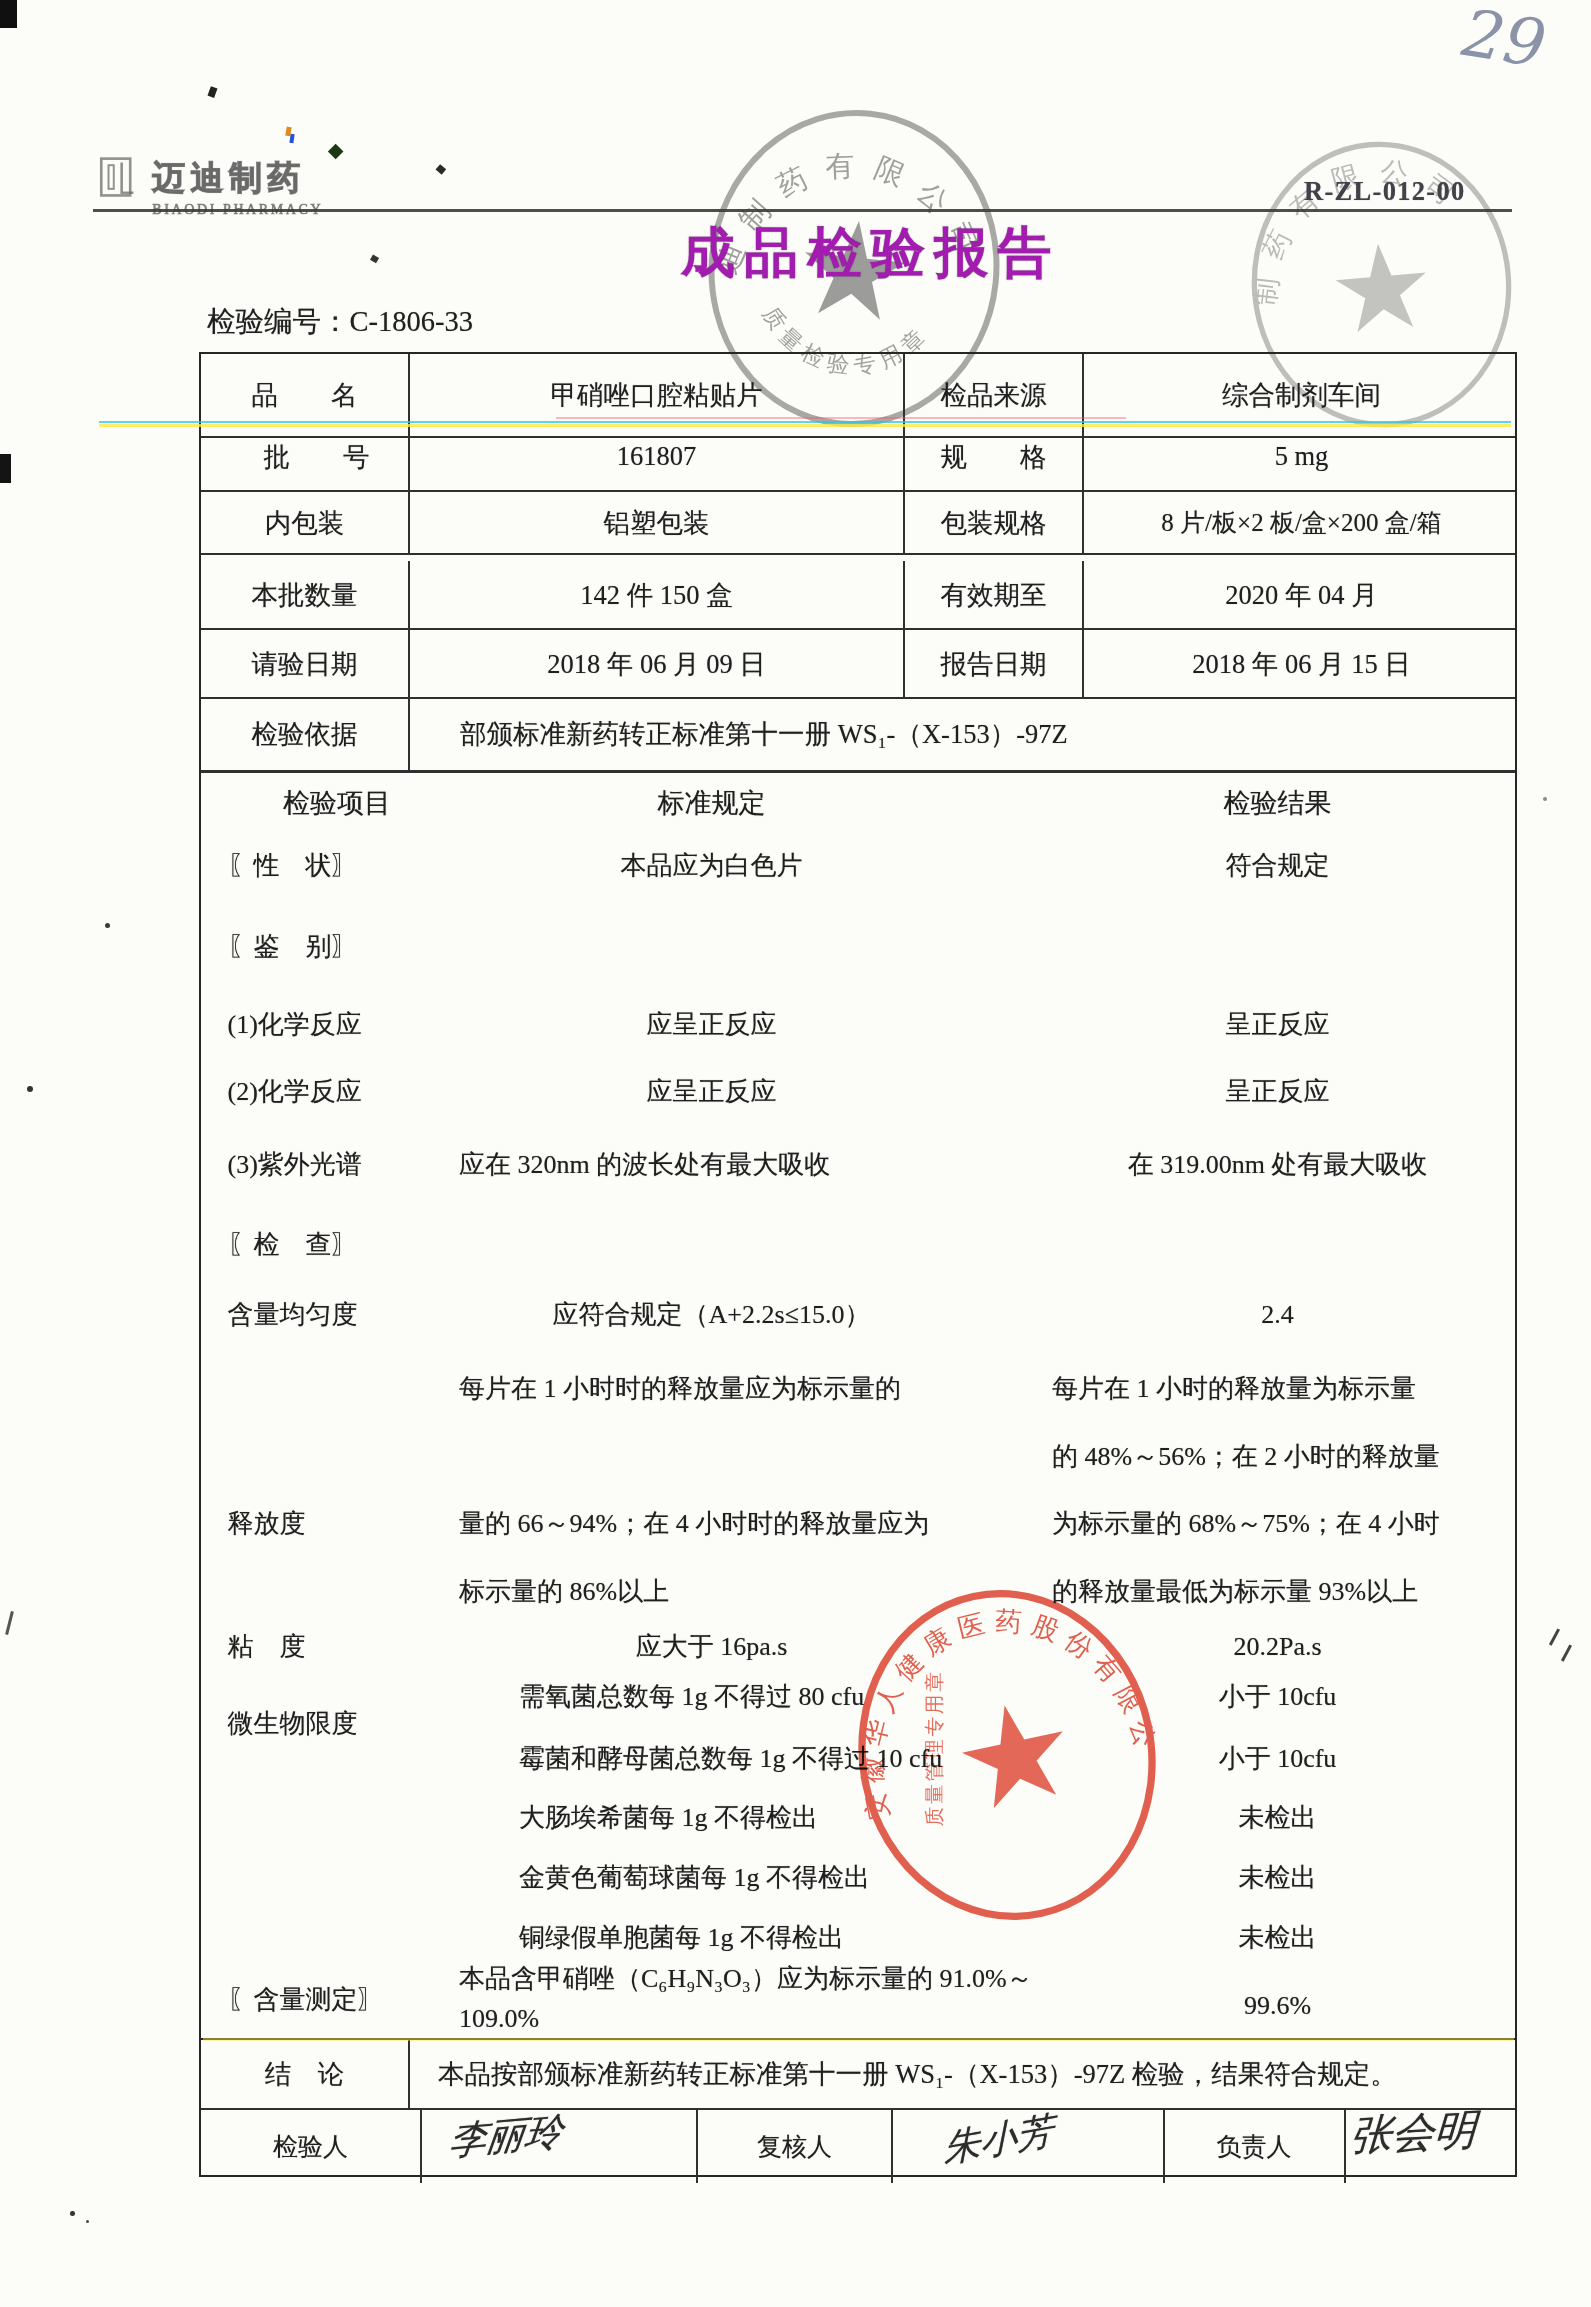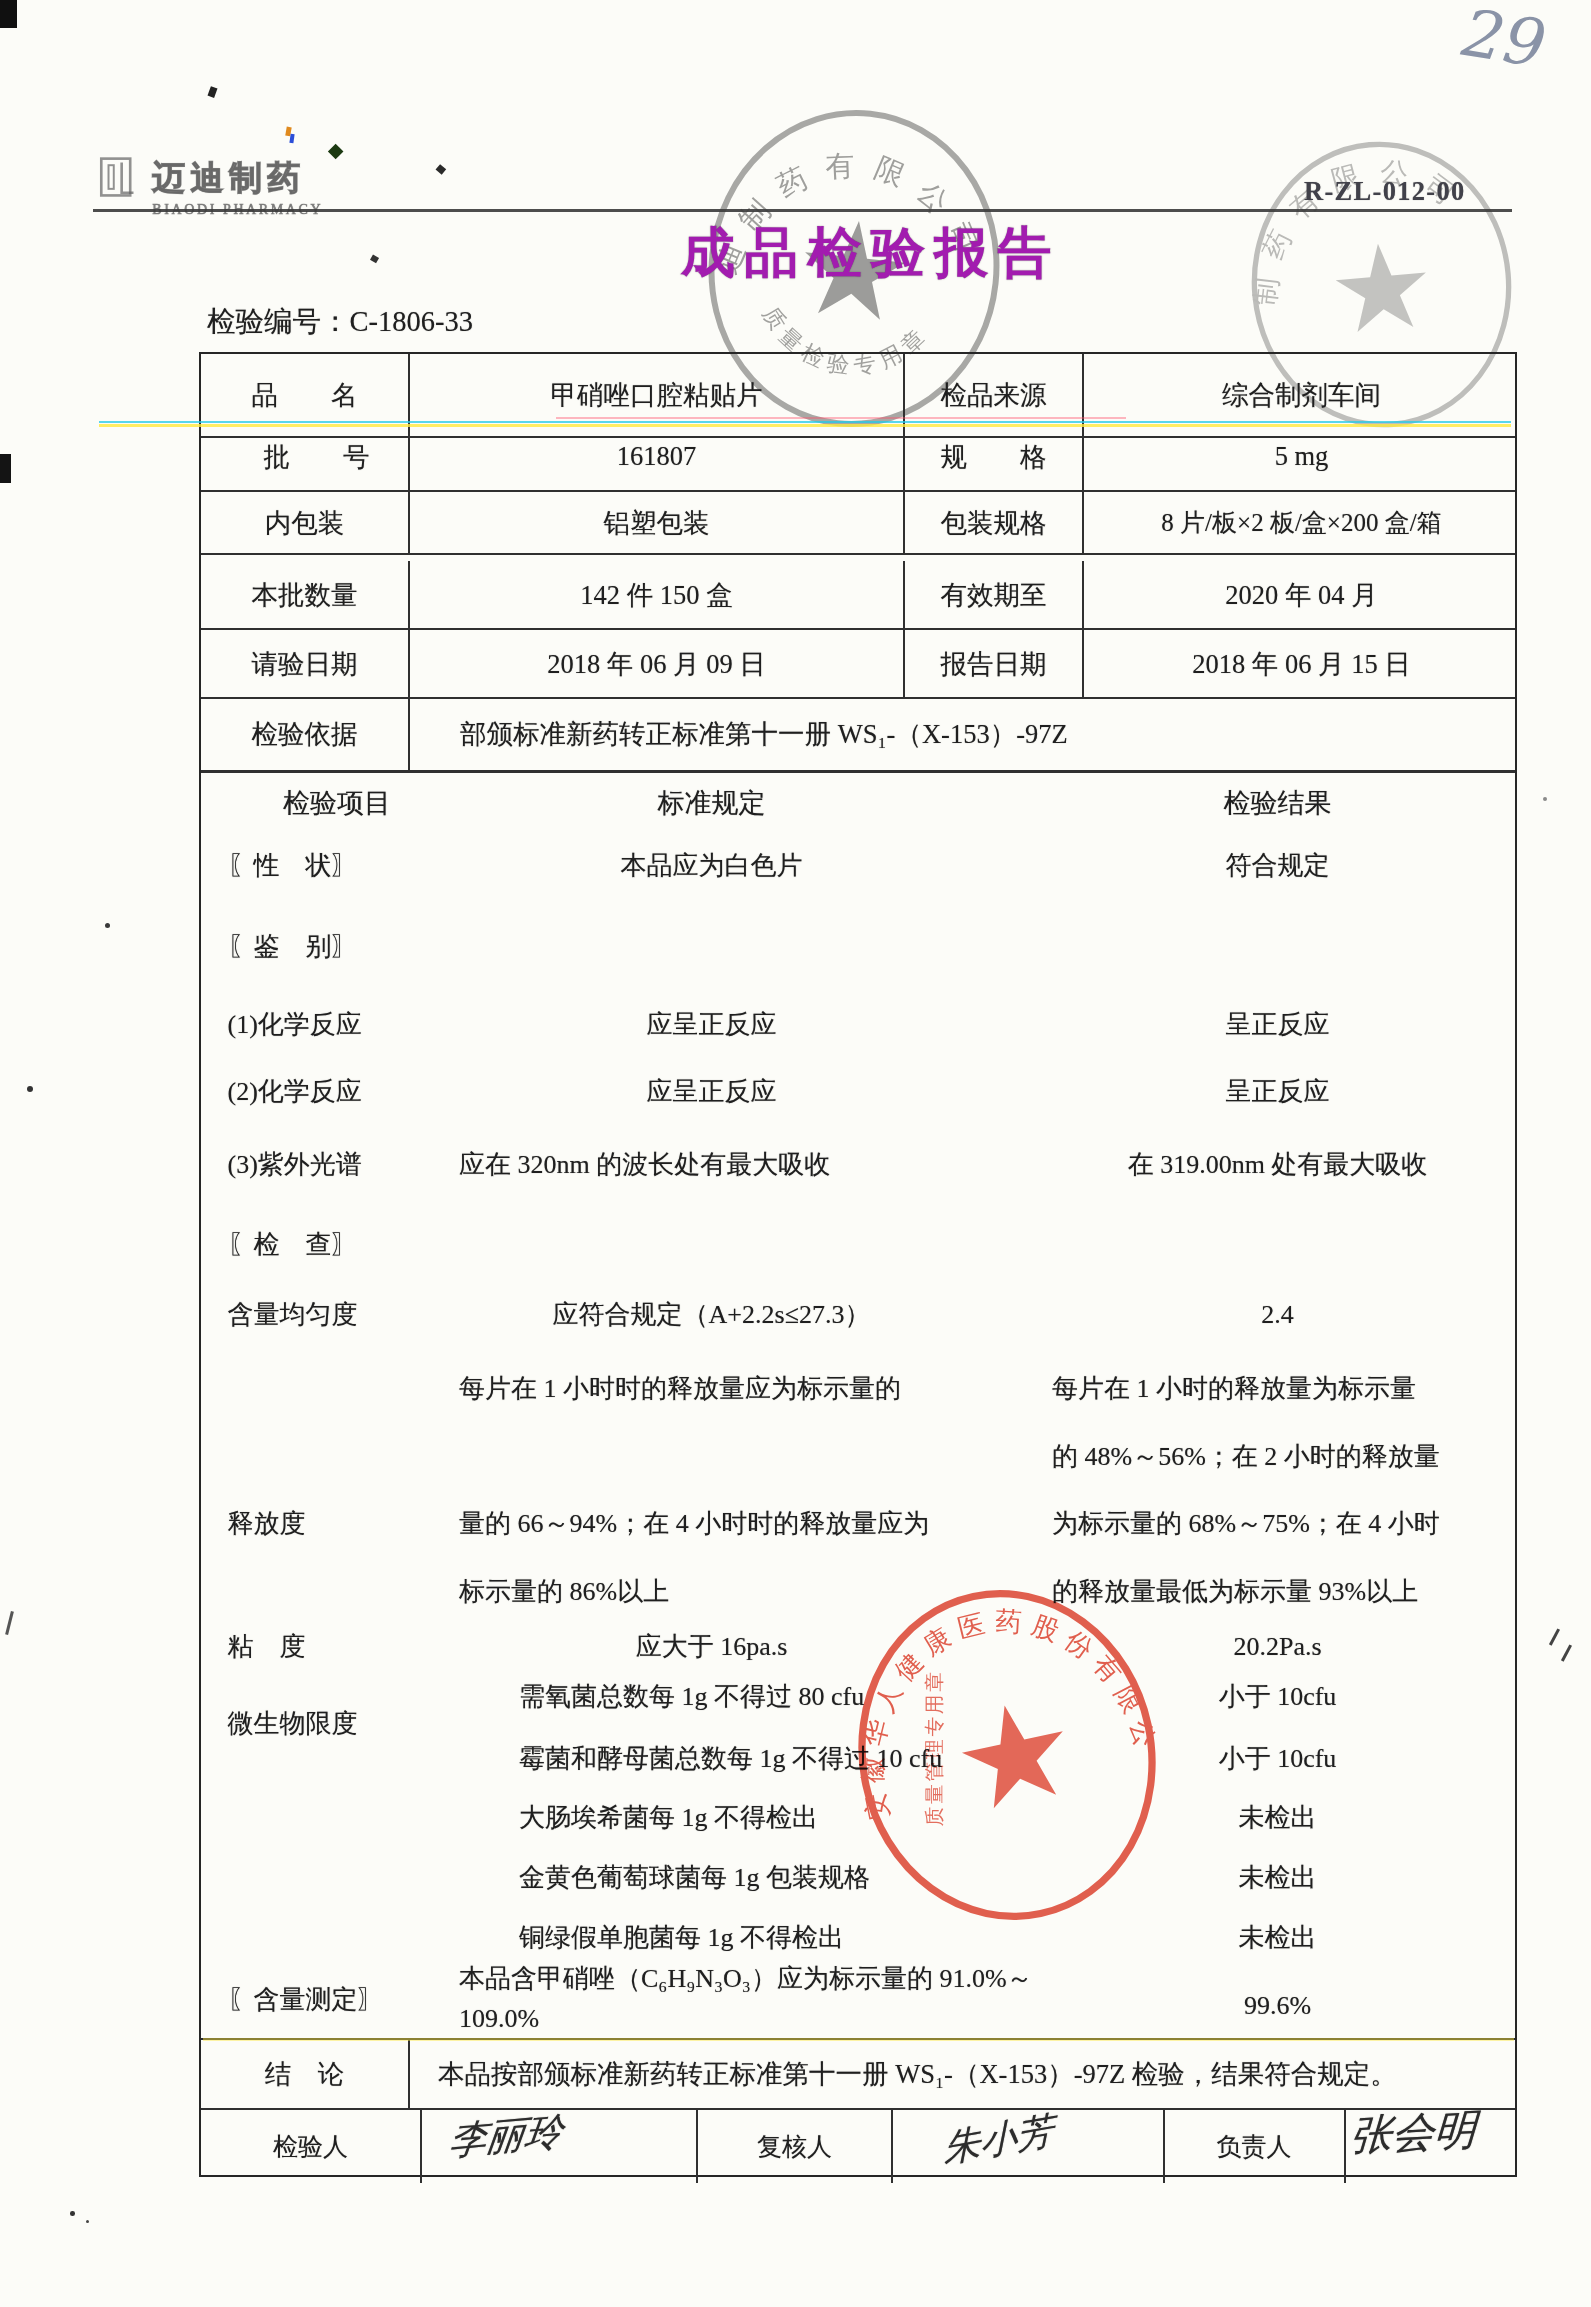--- a/index.html
+++ b/index.html
@@ -177,21 +177,21 @@
       <div class="line c-std txt" style="top:299px">应呈正反应</div>
       <div class="line c-res txt" style="top:299px">呈正反应</div>
 
       <div class="line c-item txt" style="top:372px">(3)紫外光谱</div>
       <div class="line c-stdl txt" style="top:372px">应在 320nm 的波长处有最大吸收</div>
       <div class="line c-res txt" style="top:372px">在 319.00nm 处有最大吸收</div>
 
       <div class="line c-item txt" style="top:452px">〖检　查〗</div>
 
       <div class="line c-item txt" style="top:522px">含量均匀度</div>
-      <div class="line c-std txt" style="top:522px">应符合规定（A+2.2s≤27.3）</div>
+      <div class="line c-std txt" style="top:522px">应符合规定（A+2.2s≤15.0）</div>
       <div class="line c-res txt" style="top:522px">2.4</div>
 
       <div class="line c-item txt" style="top:731px">释放度</div>
       <div class="line c-stdl txt" style="top:596px">每片在 1 小时时的释放量应为标示量的</div>
       <div class="line c-stdl txt" style="top:731px">量的 66～94%；在 4 小时时的释放量应为</div>
       <div class="line c-stdl txt" style="top:799px">标示量的 86%以上</div>
       <div class="line c-resl txt" style="top:596px">每片在 1 小时的释放量为标示量</div>
       <div class="line c-resl txt" style="top:664px">的 48%～56%；在 2 小时的释放量</div>
       <div class="line c-resl txt" style="top:731px">为标示量的 68%～75%；在 4 小时</div>
       <div class="line c-resl txt" style="top:799px">的释放量最低为标示量 93%以上</div>
@@ -200,21 +200,21 @@
       <div class="line c-std txt" style="top:854px">应大于 16pa.s</div>
       <div class="line c-res txt" style="top:854px">20.2Pa.s</div>
 
       <div class="line c-item txt" style="top:931px">微生物限度</div>
       <div class="line c-micl txt" style="top:904px">需氧菌总数每 1g 不得过 80 cfu</div>
       <div class="line c-res txt" style="top:904px">小于 10cfu</div>
       <div class="line c-micl txt" style="top:966px">霉菌和酵母菌总数每 1g 不得过 10 cfu</div>
       <div class="line c-res txt" style="top:966px">小于 10cfu</div>
       <div class="line c-micl txt" style="top:1025px">大肠埃希菌每 1g 不得检出</div>
       <div class="line c-res txt" style="top:1025px">未检出</div>
-      <div class="line c-micl txt" style="top:1085px">金黄色葡萄球菌每 1g 包装规格</div>
+      <div class="line c-micl txt" style="top:1085px">金黄色葡萄球菌每 1g 不得检出</div>
       <div class="line c-res txt" style="top:1085px">未检出</div>
       <div class="line c-micl txt" style="top:1145px">铜绿假单胞菌每 1g 不得检出</div>
       <div class="line c-res txt" style="top:1145px">未检出</div>
 
       <div class="line c-stdl txt" style="top:1186px">本品含甲硝唑（C₆H₉N₃O₃）应为标示量的 91.0%～</div>
       <div class="line c-item txt" style="top:1207px">〖含量测定〗</div>
       <div class="line c-stdl txt" style="top:1229px;height:33px;line-height:33px">109.0%</div>
       <div class="line c-res txt" style="top:1213px">99.6%</div>
     </div>
 

